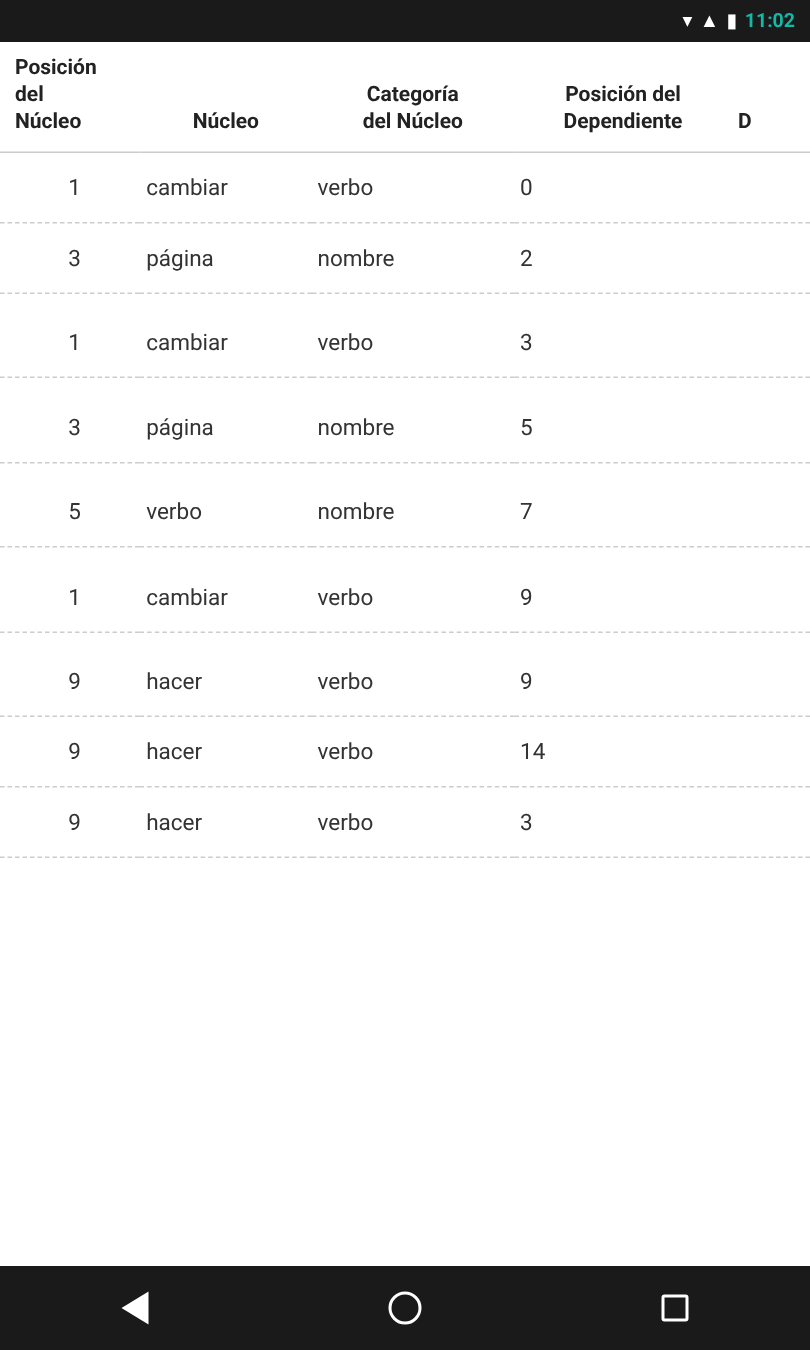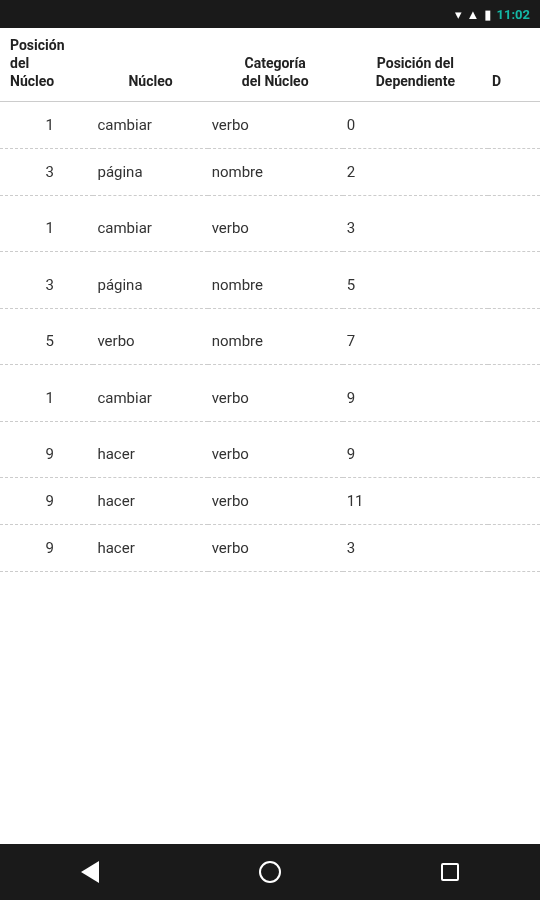--- a/index.html
+++ b/index.html
@@ -237,21 +237,21 @@
         <td>9</td>
         <td>hacer</td>
         <td>verbo</td>
         <td>9</td>
         <td></td>
       </tr>
         <tr>
         <td>9</td>
         <td>hacer</td>
         <td>verbo</td>
-        <td>11</td>
+        <td>14</td>
         <td></td>
       </tr>
         <tr>
         <td>9</td>
         <td>hacer</td>
         <td>verbo</td>
         <td>3</td>
         <td></td>
       </tr>
       </tbody>

